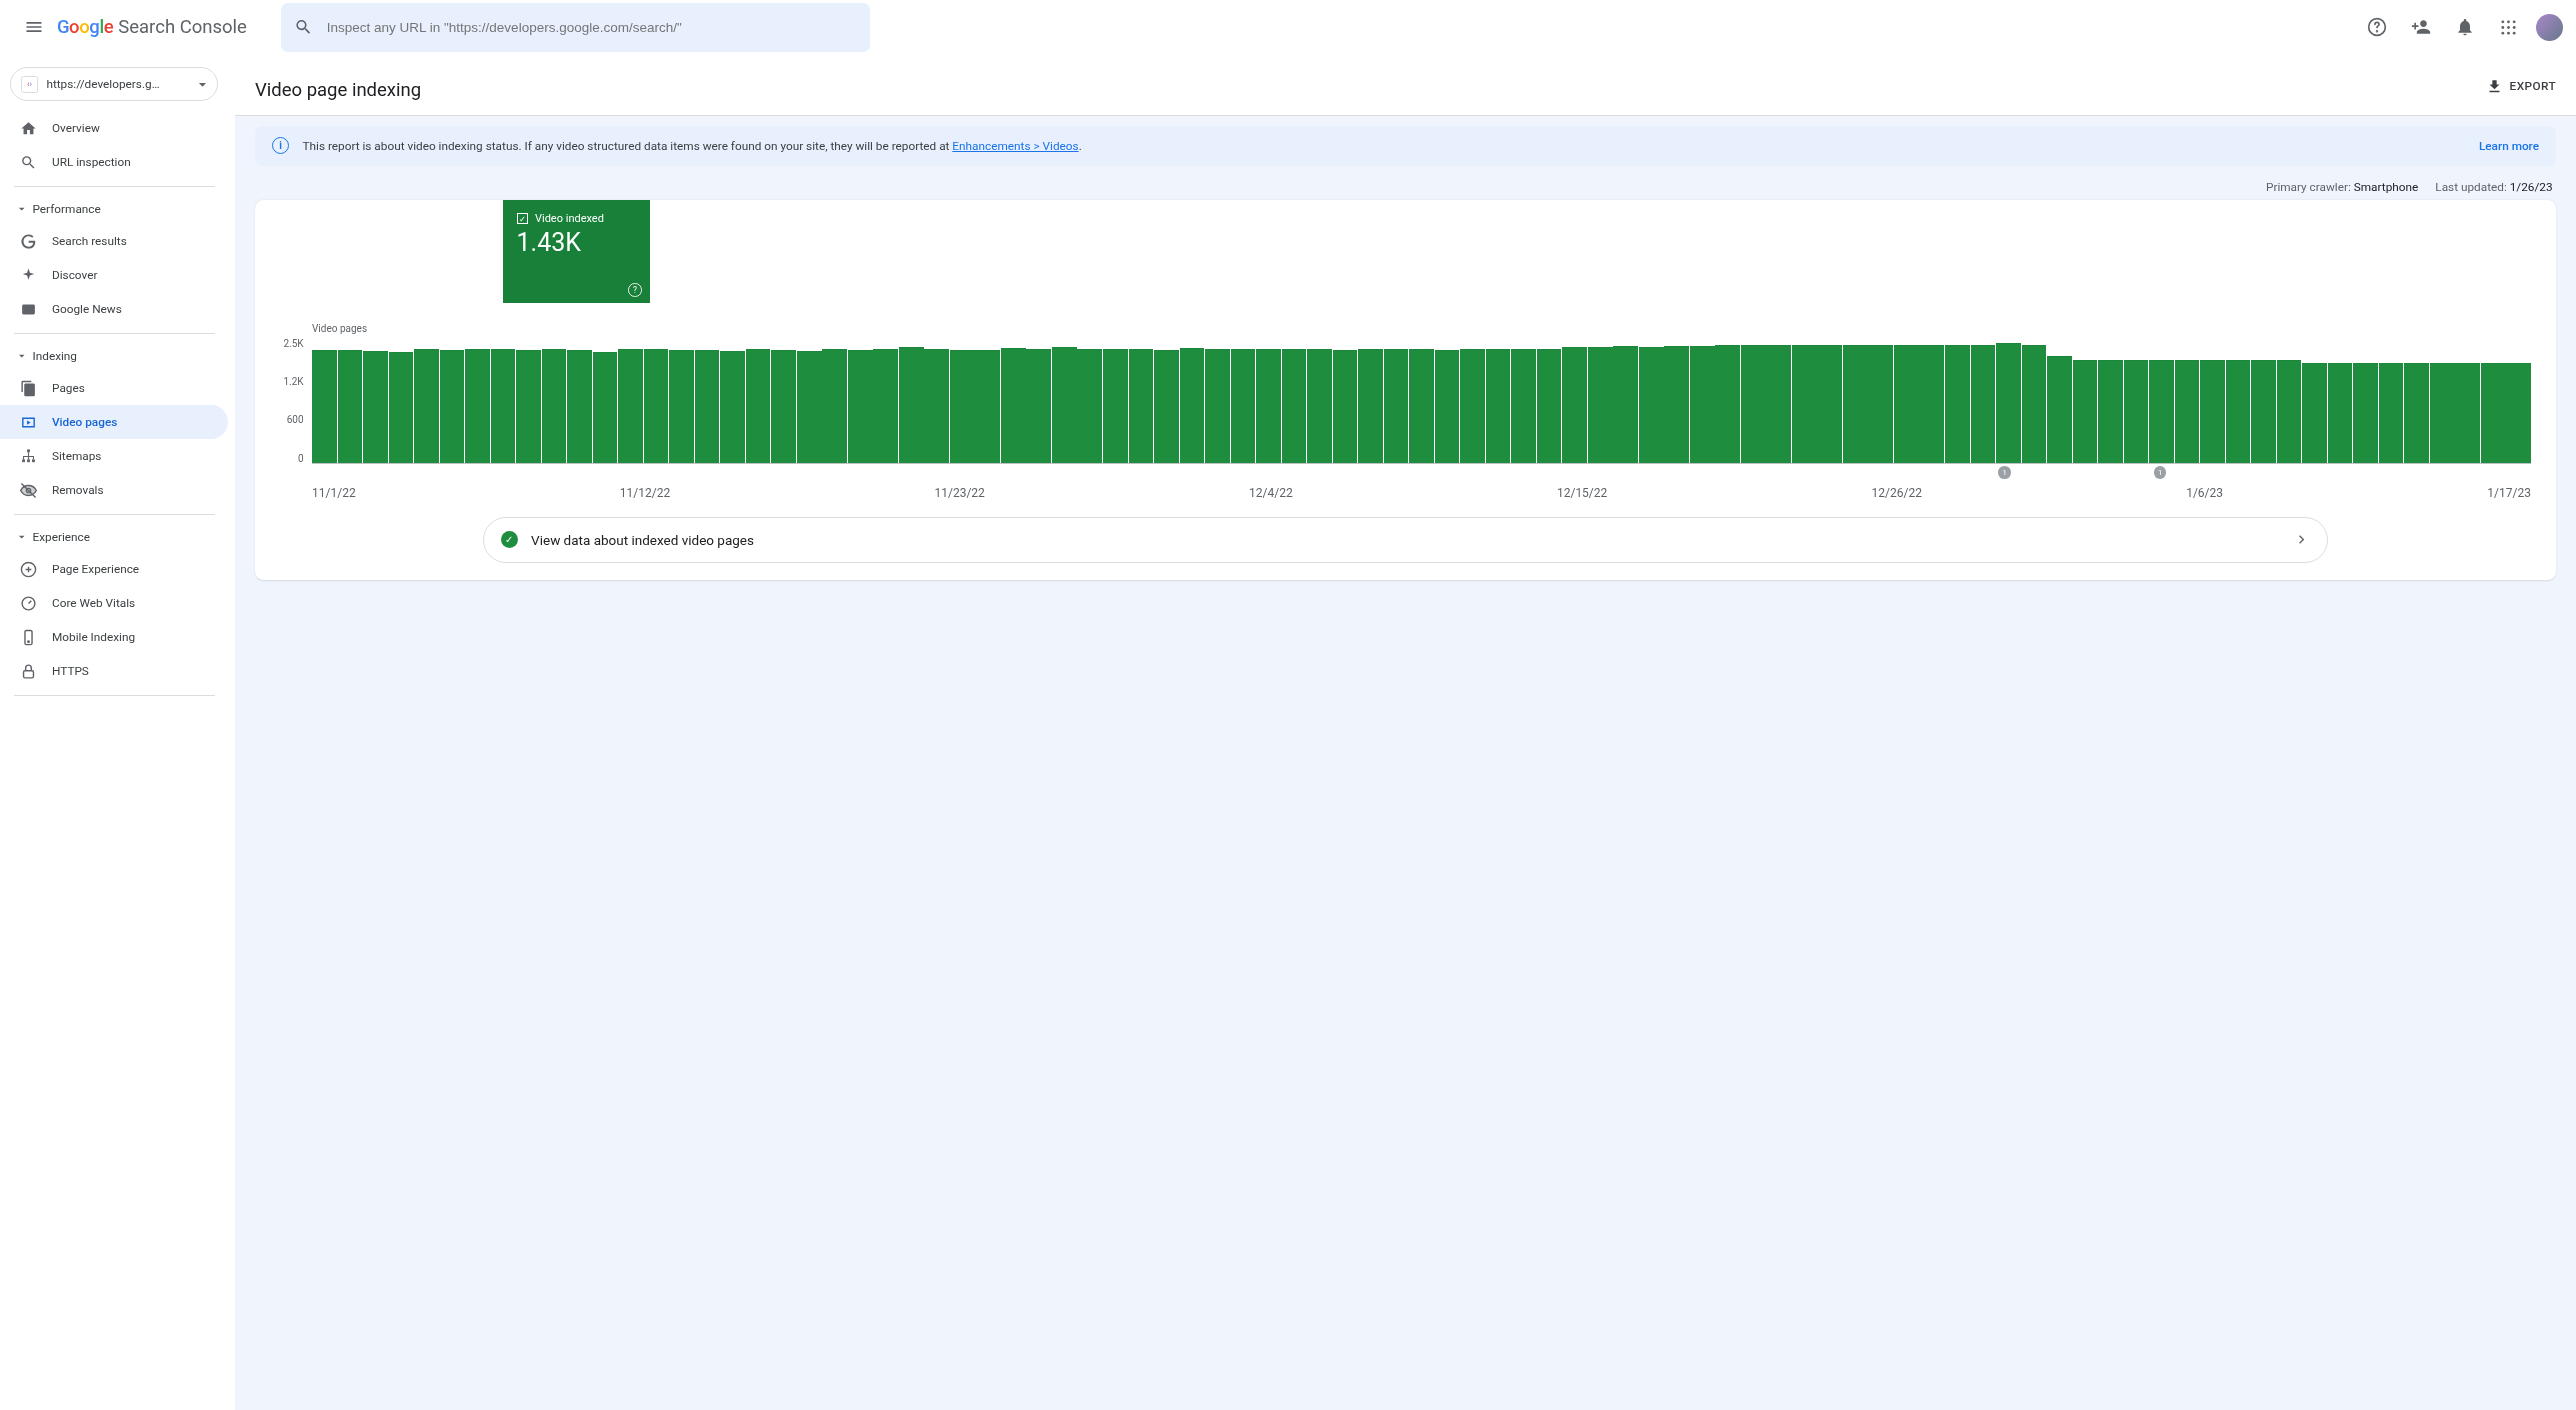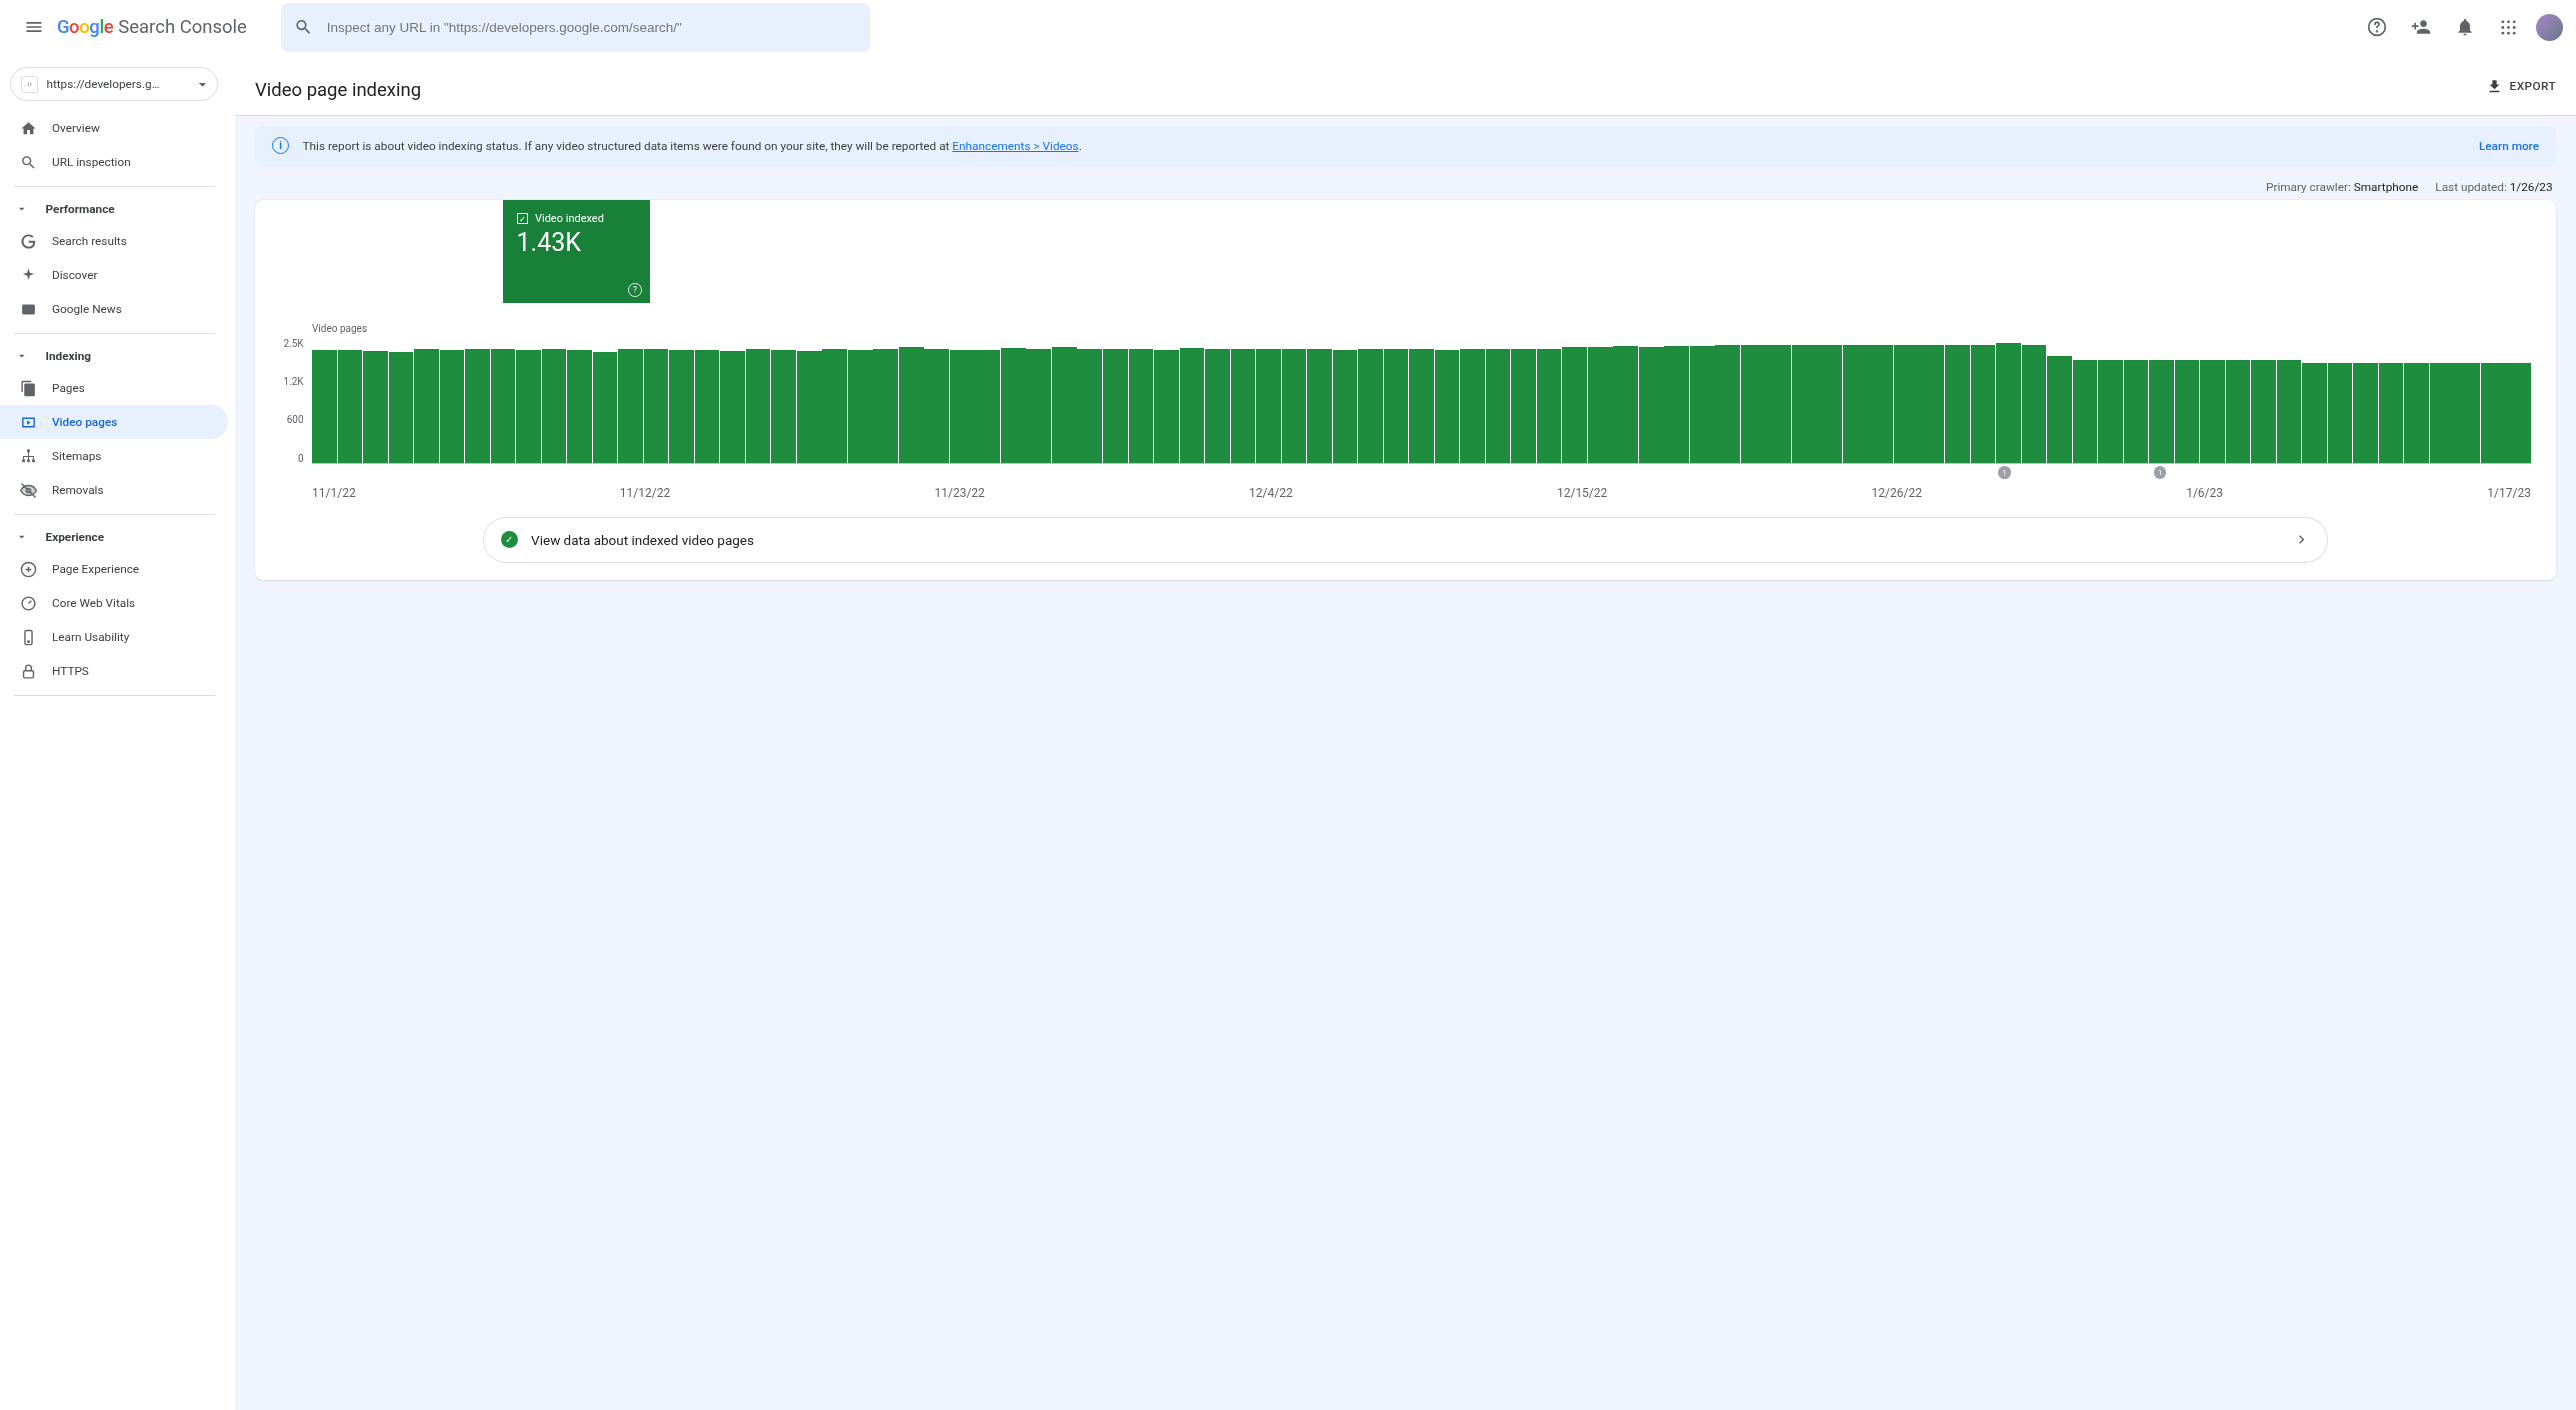--- a/index.html
+++ b/index.html
@@ -28,21 +28,21 @@
 .body { display: flex; flex: 1; overflow: hidden; }
 .sidebar { width: 235px; padding: 6.7px 6.7px 6.7px 0; overflow-y: auto; }
 .property-selector { margin: 6.7px 10px 10px 10px; border: 0.8px solid #dadce0; border-radius: 20px; height: 34px; display: flex; align-items: center; padding: 0 6.7px 0 10px; gap: 8.4px; }
 .prop-icon { width: 17px; height: 17px; background: #fff; border: 0.8px solid #dadce0; border-radius: 2.5px; display: flex; align-items: center; justify-content: center; font-size: 8.4px; }
 .prop-text { flex: 1; font-size: 11.8px; color: #3c4043; white-space: nowrap; overflow: hidden; text-overflow: ellipsis; }
 
 .nav-item { display: flex; align-items: center; height: 34px; padding: 0 10px 0 20px; border-radius: 0 17px 17px 0; cursor: pointer; gap: 15px; color: #3c4043; font-size: 11.8px; }
 .nav-item.active { background: #e8f0fe; color: #1967d2; font-weight: 500; }
 .nav-icon { width: 17px; height: 17px; display: flex; align-items: center; justify-content: center; color: #5f6368; }
 .nav-item.active .nav-icon { color: #1967d2; }
-.nav-section { display: flex; align-items: center; padding: 8.4px 10px 8.4px 15px; gap: 17px; font-size: 11.8px; color: #3c4043; cursor: pointer; font-weight: bold; }
+.nav-section { display: flex; align-items: center; padding: 8.4px 10px 8.4px 15px; gap: 4px; font-size: 11.8px; color: #3c4043; cursor: pointer; }
 .nav-divider { height: 0.8px; background: #dadce0; margin: 6.7px 13.5px; }
 
 
 .main { flex: 1; background: #fff; overflow-y: auto; position: relative; }
 .main-header { display: flex; align-items: center; justify-content: space-between; padding: 17px 20px 13.5px 20px; border-bottom: 0.8px solid #dadce0; }
 .page-title { font-size: 18.5px; font-weight: 400; color: #202124; margin-top: 8px; }
 .export-btn { display: flex; align-items: center; gap: 6.7px; color: #3c4043; font-size: 11.8px; font-weight: 500; letter-spacing: 0.4px; cursor: pointer; }
 
 .main-body { background: #f0f5fd; padding: 10px 20px 20px 20px; min-height: calc(100% - 59px); }
 .info-banner { background: #e8f0fe; border-radius: 6.7px; padding: 11.8px 17px; display: flex; align-items: center; gap: 13.5px; color: #3c4043; font-size: 11.8px; }
@@ -281,21 +281,21 @@
           </span>
         <span>Core Web Vitals</span>
       </div>
       <div class="nav-item">
         <span class="nav-icon">
             <svg width="17" height="17" viewBox="0 0 24 24" fill="none" stroke="currentColor" stroke-width="2">
               <rect x="7" y="2" width="10" height="20" rx="2"></rect>
               <circle cx="12" cy="18" r="1" fill="currentColor"></circle>
             </svg>
           </span>
-        <span>Learn Usability</span>
+        <span>Mobile Indexing</span>
       </div>
       <div class="nav-item">
         <span class="nav-icon">
             <svg width="17" height="17" viewBox="0 0 24 24" fill="none" stroke="currentColor" stroke-width="2">
               <rect x="5" y="11" width="14" height="10" rx="2"></rect>
               <path d="M8 11V7a4 4 0 018 0v4"></path>
             </svg>
           </span>
         <span>HTTPS</span>
       </div>

